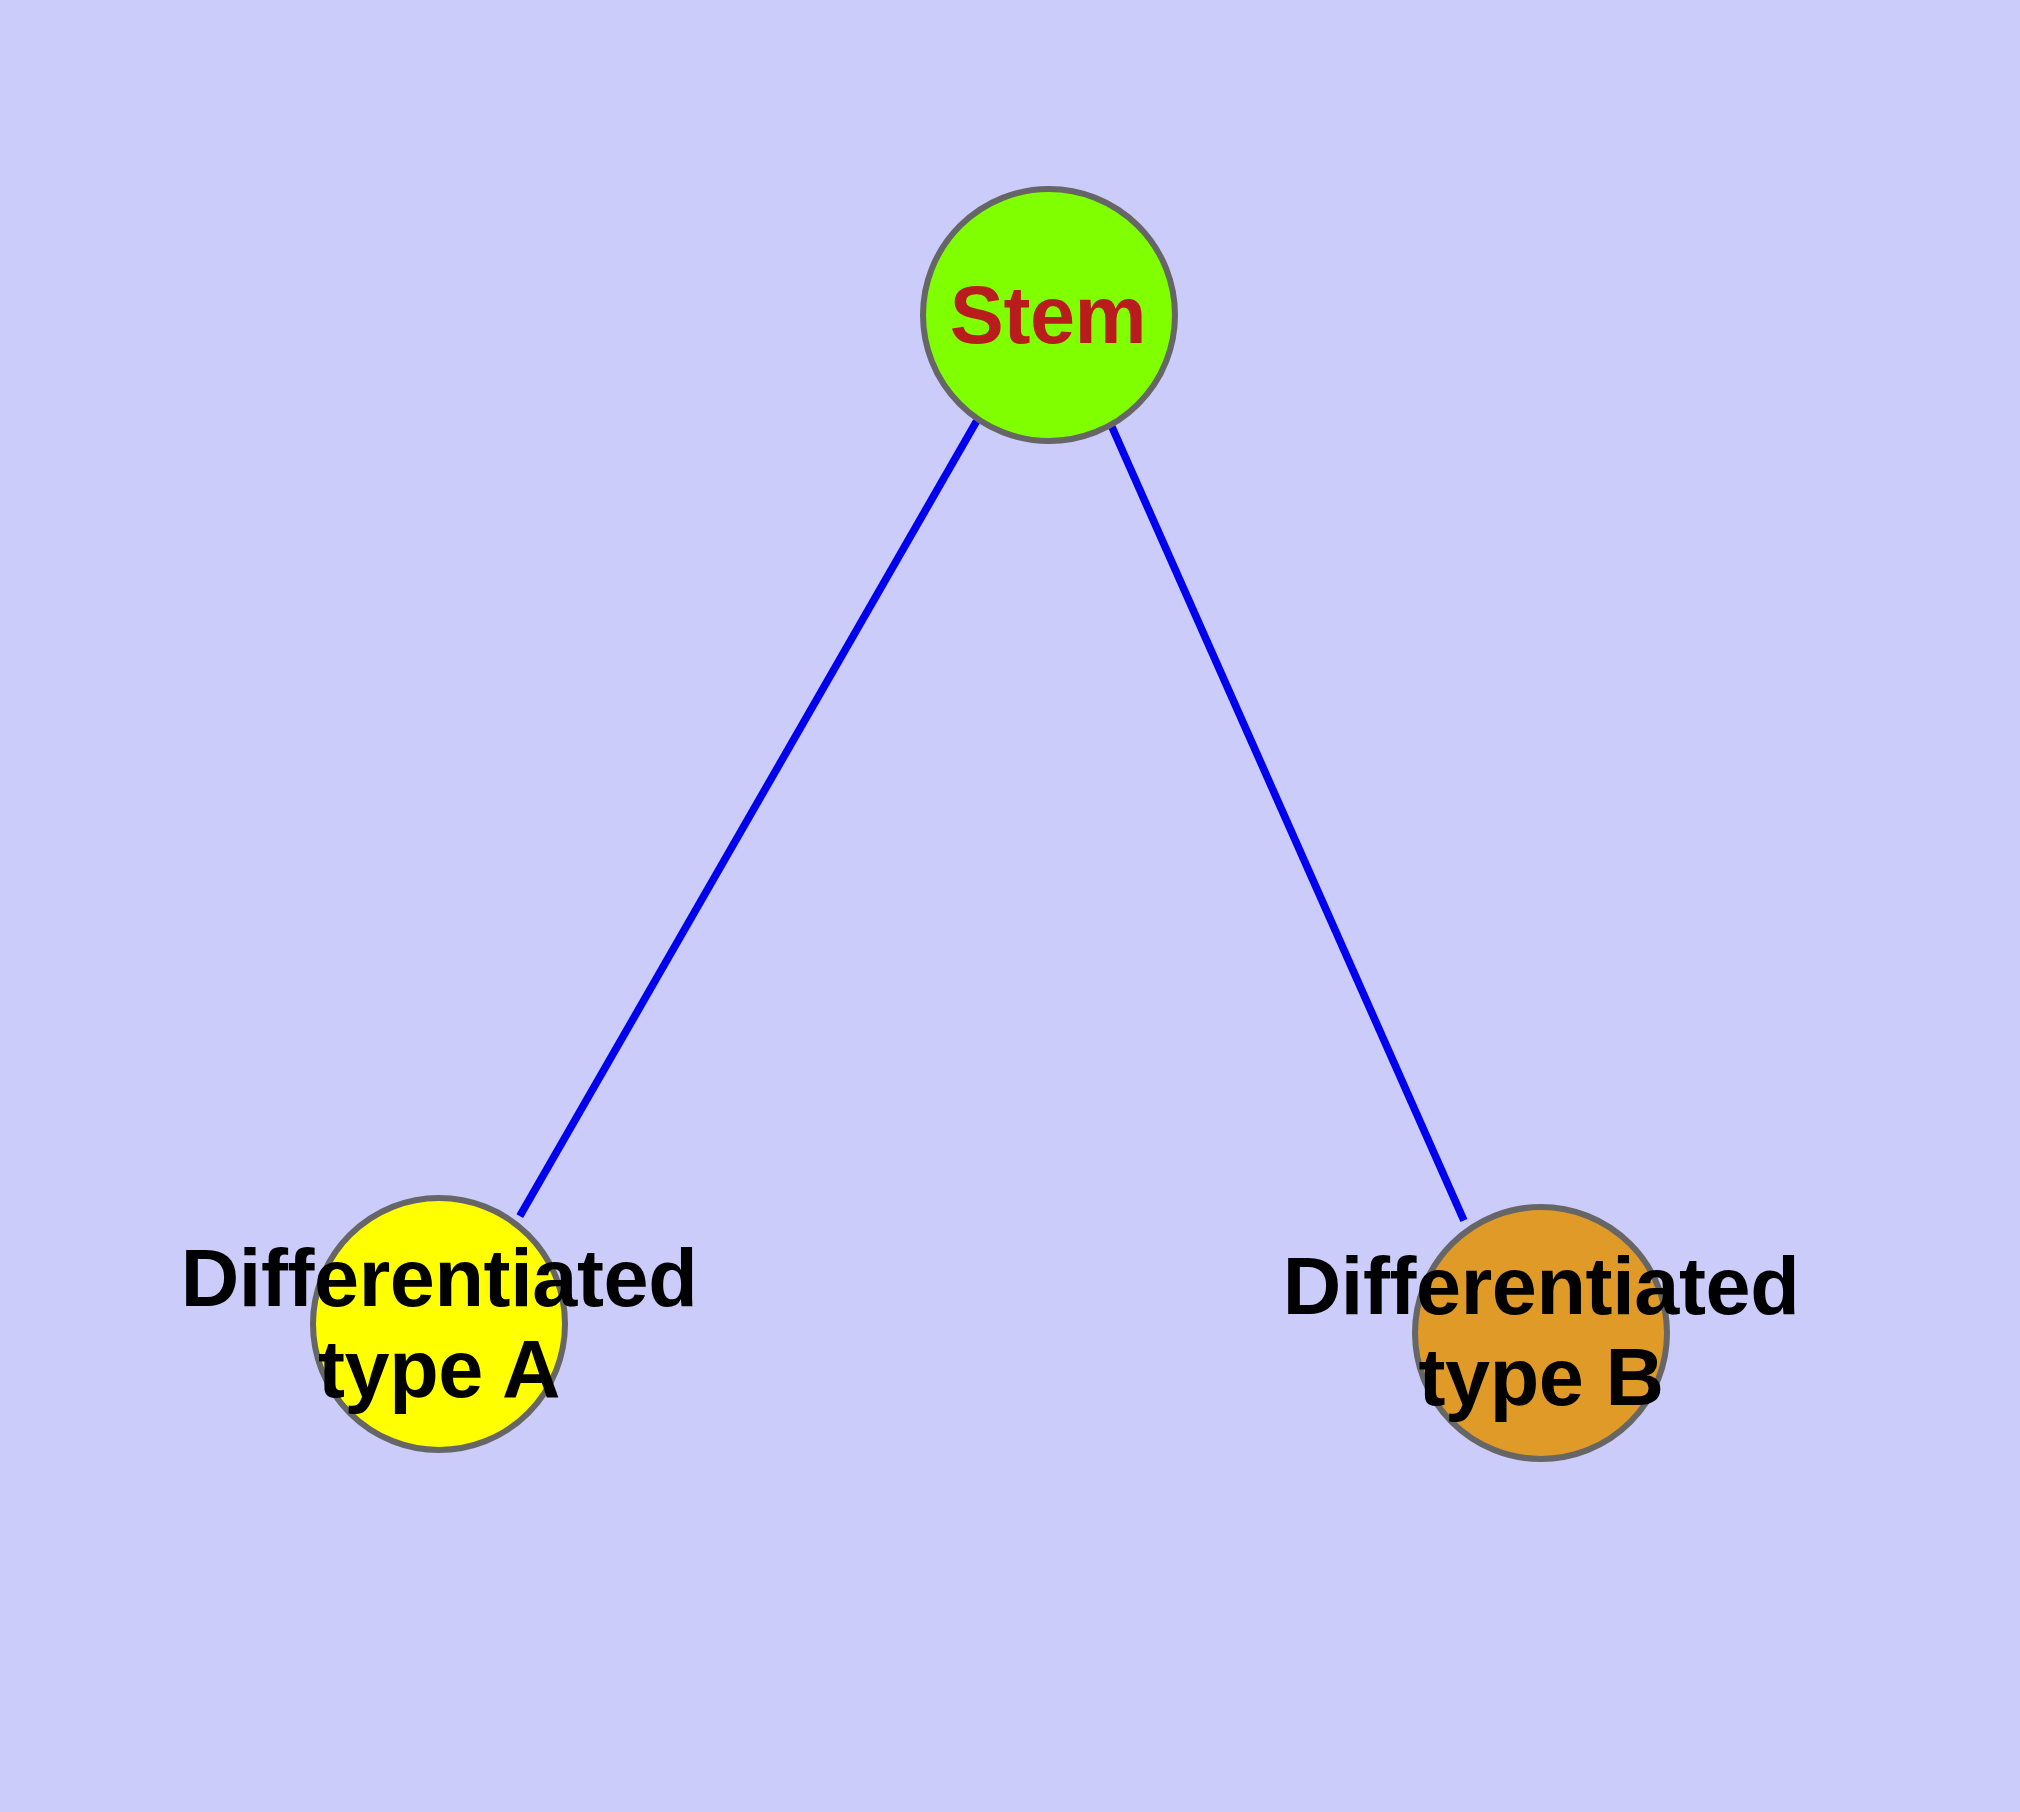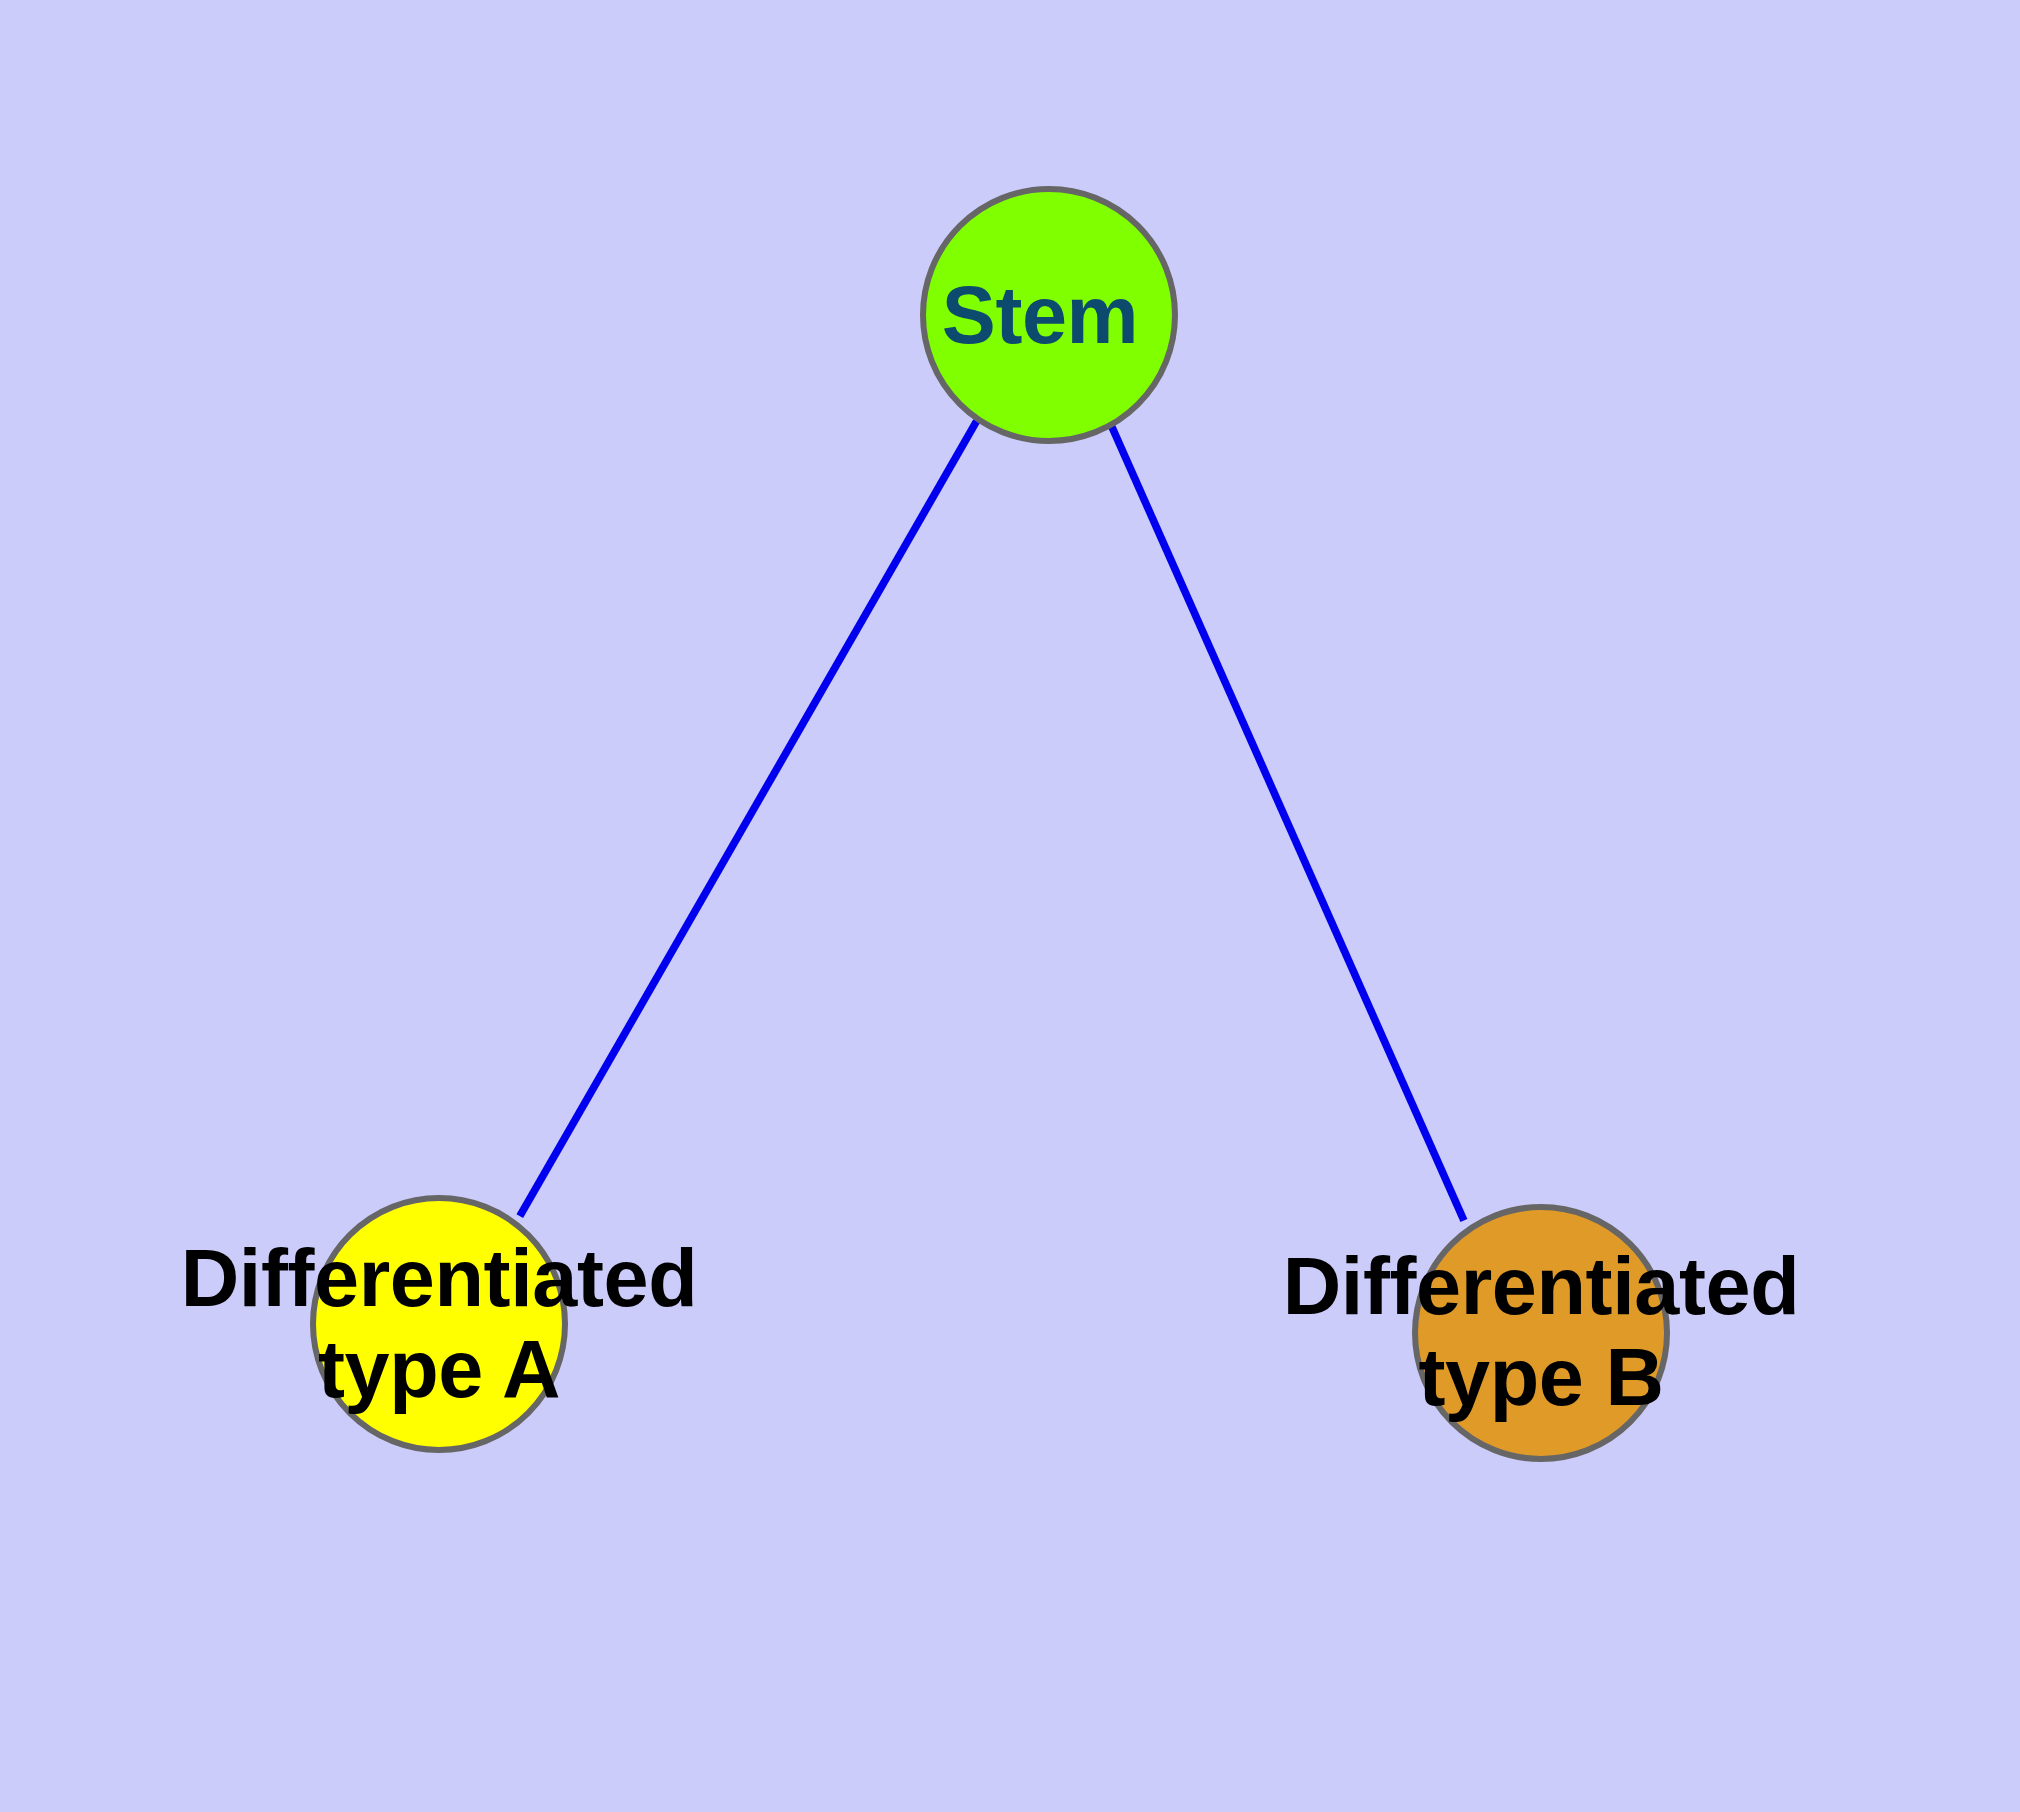--- a/index.html
+++ b/index.html
@@ -49,20 +49,20 @@
 
   <svg id="edge-layer" viewBox="0 0 2384 2138">
     <line class="graph-edge" x1="1152" y1="497" x2="613" y2="1435" stroke="#0000ee" stroke-width="9" stroke-linecap="butt"></line>
     <line class="graph-edge" x1="1310" y1="500" x2="1727" y2="1440" stroke="#0000ee" stroke-width="9" stroke-linecap="butt"></line>
   </svg>
 
   <div class="node" id="node-stem" style="left: 920px; top: 186px; width: 258px; height: 258px; background: rgb(127, 255, 0); border-color: rgb(102, 102, 102); border-width: 6px;"></div>
   <div class="node" id="node-diff-a" style="left: 310px; top: 1195px; width: 258px; height: 258px; background: rgb(255, 255, 0); border-color: rgb(102, 102, 102); border-width: 6px;"></div>
   <div class="node" id="node-diff-b" style="left: 1412px; top: 1204px; width: 258px; height: 258px; background: rgb(224, 154, 40); border-color: rgb(102, 102, 102); border-width: 6px;"></div>
 
-  <div class="node-label" id="label-stem" style="font-size: 81px; color: #0c4a6e; width: 1356px; left: 362px; top: 270px;">Stem</div>
+  <div class="node-label" id="label-stem" style="font-size: 81px; color: #b91c1c; width: 1356px; left: 370px; top: 270px;">Stem</div>
   <div class="node-label" id="label-diff-a" style="font-size: 81px; color: rgb(0, 0, 0); width: 1356px; left: -239px; top: 1233px;">Differentiated
 type A</div>
   <div class="node-label" id="label-diff-b" style="font-size: 81px; color: rgb(0, 0, 0); width: 1356px; left: 863px; top: 1241px;">Differentiated
 type B</div>
 
 </div>
 
 
 </body></html>

